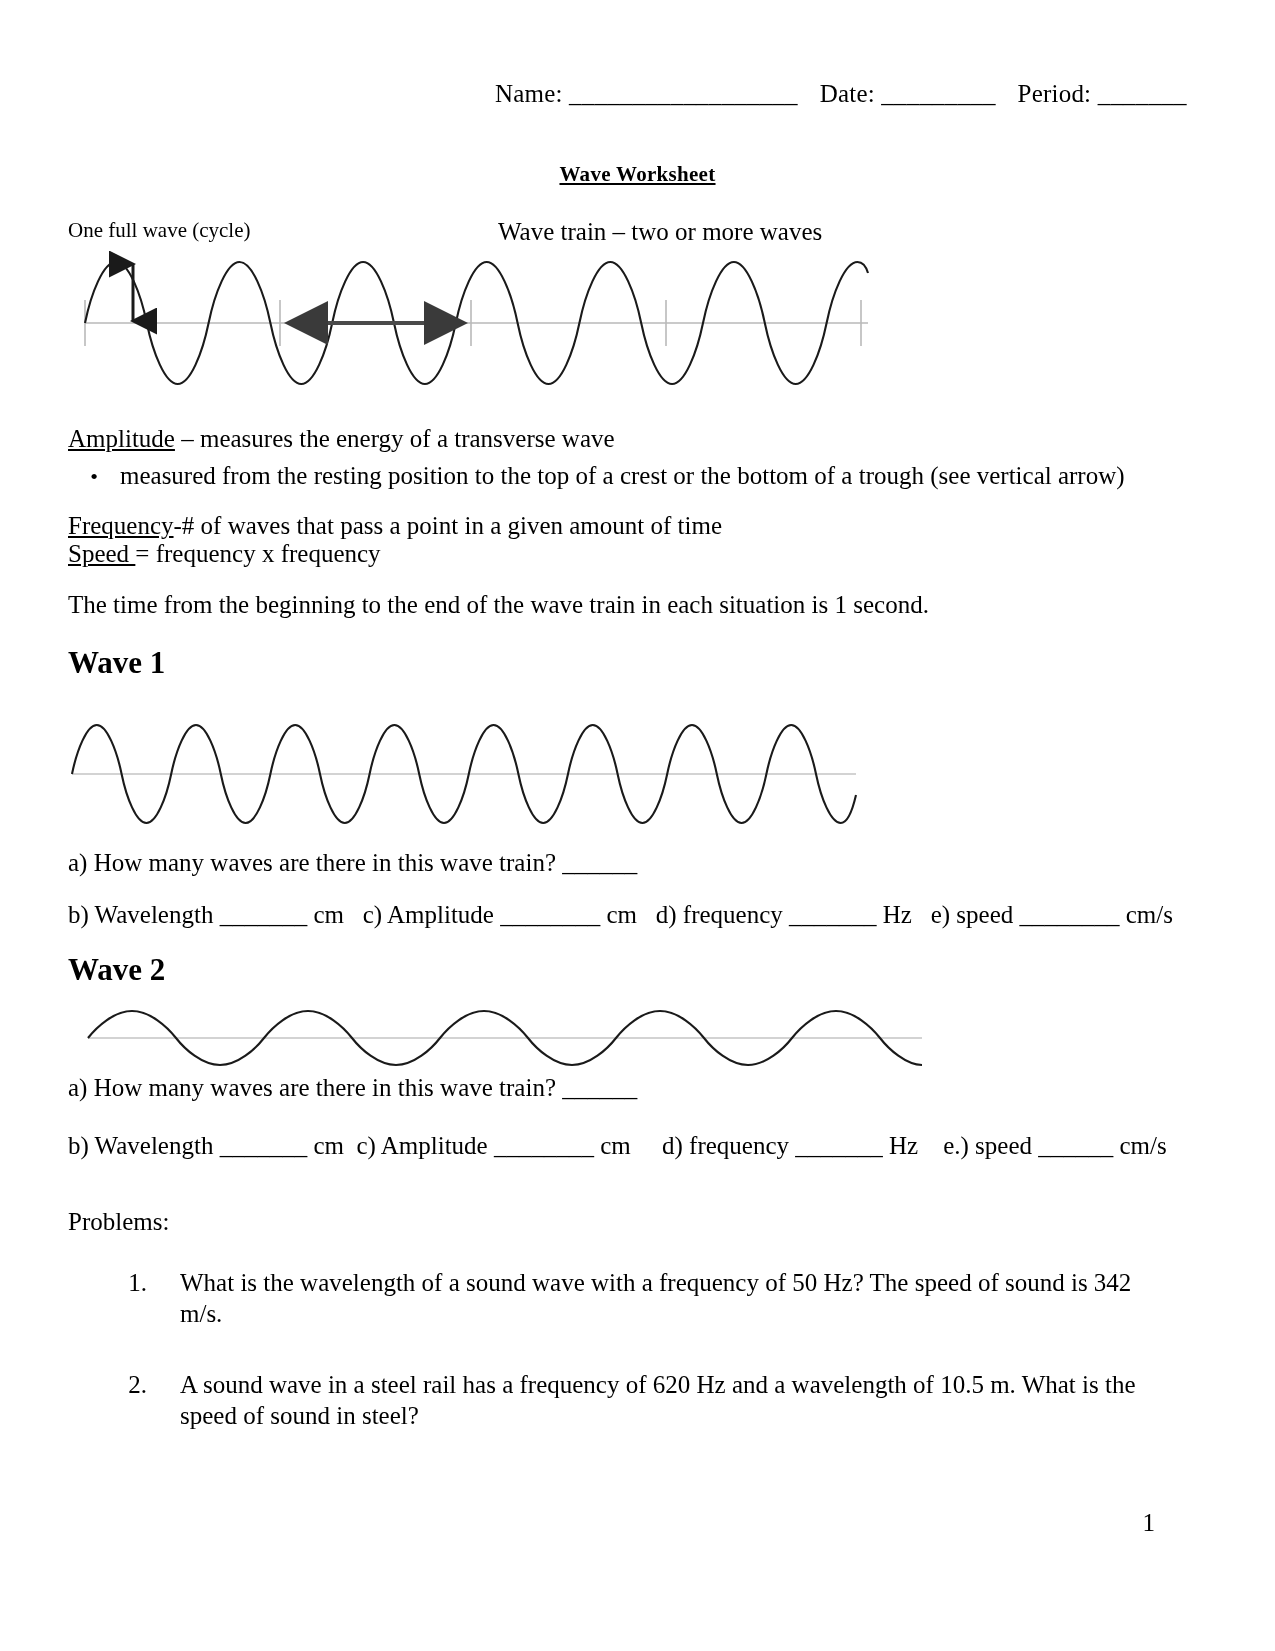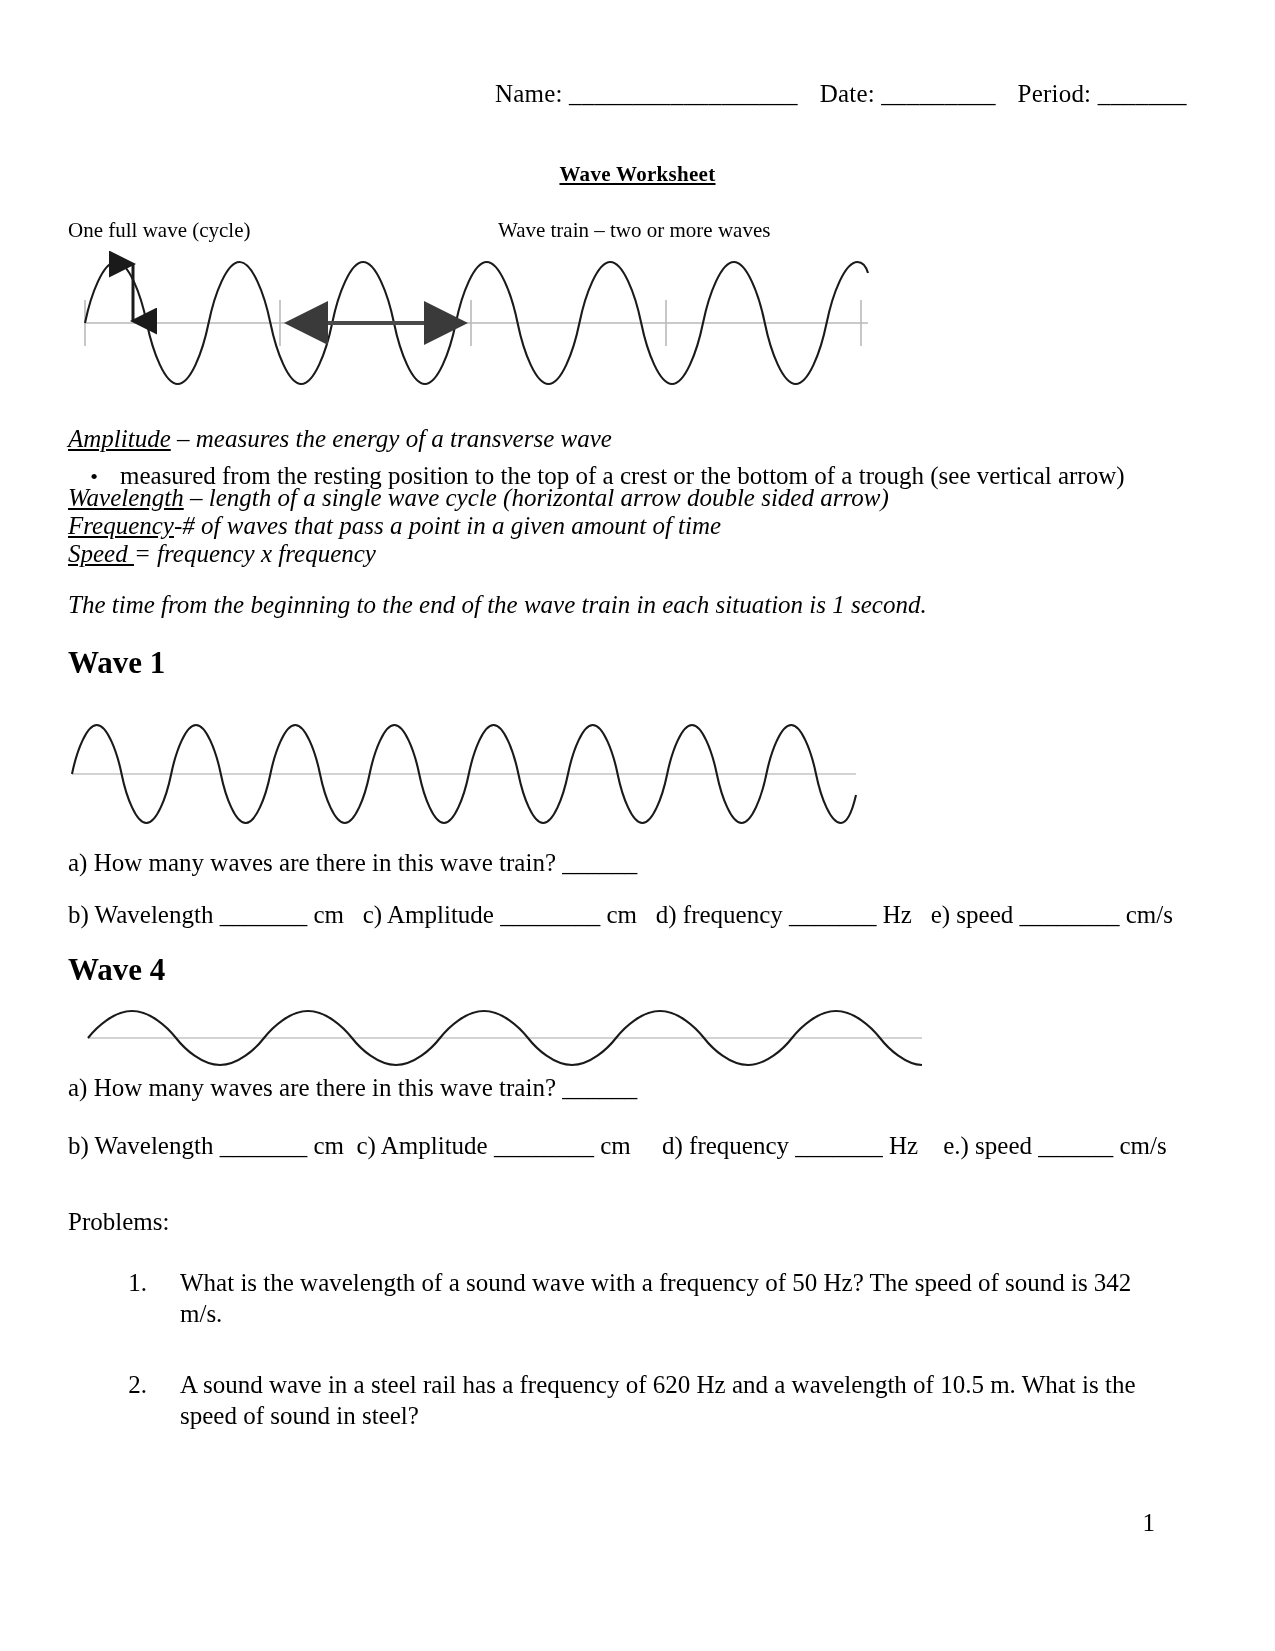--- a/index.html
+++ b/index.html
@@ -48,35 +48,34 @@
   .caption-left {
     position: absolute;
     left: 68px;
     top: 206px;
     font-size: 21px;
   }
   .caption-right {
     position: absolute;
     left: 498px;
     top: 206px;
-    font-size: 21px;
+    font-size: 25px;
   }
 
   
   .fig { position: absolute; }
   .fig svg { display: block; }
 
   
   .para {
     position: absolute;
     left: 68px;
     font-size: 25px;
     line-height: 28px;
     white-space: nowrap;
-    font-style: italic;
   }
   .u { text-decoration: underline; }
 
   .bullet-row {
     position: absolute;
     left: 68px;
     font-size: 25px;
     line-height: 40px;
     white-space: nowrap;
   }
@@ -175,21 +174,20 @@
       <line x1="73" y1="24" x2="73" y2="81" stroke="#1a1a1a" stroke-width="3" marker-start="url(#ah-up)" marker-end="url(#ah-down)"></line>
 
       <line x1="228" y1="83" x2="404" y2="83" stroke="#4a4a4a" stroke-width="4" marker-start="url(#ah-left)" marker-end="url(#ah-right)"></line>
     </svg>
   </div>
 
   <div class="para" style="top:413px;"><span class="u">Amplitude</span><span> – measures the energy of a transverse wave</span></div>
 
   <div class="bullet-row" style="top:444px;"><span class="bullet-dot">•</span><span>measured from the resting position to the top of a crest or the bottom of a trough (see vertical arrow)</span></div>
 
-  <div class="para" style="top:472px;"><span class="u">Wavelength</span><span> – length of a single wave cycle (horizontal arrow double sided arrow)</span></div>
 
   <div class="para" style="top:500px;"><span class="u">Frequency</span><span>-# of waves that pass a point in a given amount of time</span></div>
 
   <div class="para" style="top:528px;"><span class="u">Speed </span><span>= frequency x frequency</span></div>
 
   <div class="para" style="top:579px;">The time from the beginning to the end of the wave train in each situation is 1 second.</div>
 
   <div class="section-label" style="top:633px;">Wave 1</div>
 
   <div class="fig" style="left:60px; top:682px;">
@@ -198,21 +196,21 @@
       <line x1="12" y1="80" x2="796" y2="80" stroke="#c4c4c4" stroke-width="1.6"></line>
 
       <path d="M12,80 C16.9,56.2 26.7,31 36.8,31 C46.9,31 56.7,56.2 61.6,80 C66.5,103.8 76.3,129 86.4,129 C96.5,129 106.3,103.8 111.2,80 C116.1,56.2 125.9,31 136,31 C146.1,31 155.9,56.2 160.8,80 C165.7,103.8 175.5,129 185.6,129 C195.7,129 205.5,103.8 210.4,80 C215.3,56.2 225.1,31 235.2,31 C245.3,31 255.1,56.2 260,80 C264.9,103.8 274.7,129 284.8,129 C294.9,129 304.7,103.8 309.6,80 C314.5,56.2 324.3,31 334.4,31 C344.5,31 354.3,56.2 359.2,80 C364.1,103.8 373.9,129 384,129 C394.1,129 403.9,103.8 408.8,80 C413.7,56.2 423.5,31 433.6,31 C443.7,31 453.5,56.2 458.4,80 C463.3,103.8 473.1,129 483.2,129 C493.3,129 503.1,103.8 508,80 C512.9,56.2 522.7,31 532.8,31 C542.9,31 552.7,56.2 557.6,80 C562.5,103.8 572.3,129 582.4,129 C592.5,129 602.3,103.8 607.2,80 C612.1,56.2 621.9,31 632,31 C642.1,31 651.9,56.2 656.8,80 C661.7,103.8 671.5,129 681.6,129 C691.7,129 701.5,103.8 706.4,80 C711.3,56.2 721.1,31 731.2,31 C741.3,31 751.1,56.2 756,80 C760.9,103.8 770.7,129 780.8,129 C788,129 793,114 796,101" fill="none" stroke="#1a1a1a" stroke-width="2.1"></path>
     </svg>
   </div>
 
   <div class="qline" style="top:837px;">a) How many waves are there in this wave train? ______</div>
 
   <div class="qline" style="top:889px;"><span>b) Wavelength _______ cm</span><span class="blank">   </span><span>c) Amplitude ________ cm</span><span class="blank">   </span><span>d) frequency _______ Hz</span><span class="blank">   </span><span>e) speed ________ cm/s</span></div>
 
-  <div class="section-label" style="top:940px;">Wave 4</div>
+  <div class="section-label" style="top:940px;">Wave 2</div>
 
   <div class="fig" style="left:60px; top:978px;">
     <svg width="880" height="96" viewBox="0 0 880 96" xmlns="http://www.w3.org/2000/svg">
 
       <line x1="28" y1="48" x2="862" y2="48" stroke="#c4c4c4" stroke-width="1.6"></line>
 
       <path d="M28,48 C36.7,36.8 54.1,21 72,21 C89.9,21 107.3,36.8 116,48 C124.7,59.2 142.1,75 160,75 C177.9,75 195.3,59.2 204,48 C212.7,36.8 230.1,21 248,21 C265.9,21 283.3,36.8 292,48 C300.7,59.2 318.1,75 336,75 C353.9,75 371.3,59.2 380,48 C388.7,36.8 406.1,21 424,21 C441.9,21 459.3,36.8 468,48 C476.7,59.2 494.1,75 512,75 C529.9,75 547.3,59.2 556,48 C564.7,36.8 582.1,21 600,21 C617.9,21 635.3,36.8 644,48 C652.7,59.2 670.1,75 688,75 C705.9,75 723.3,59.2 732,48 C740.7,36.8 758.1,21 776,21 C793.9,21 811.3,36.8 820,48 C828.7,59.2 846.1,75 862,75" fill="none" stroke="#1a1a1a" stroke-width="2.1"></path>
     </svg>
   </div>
 

